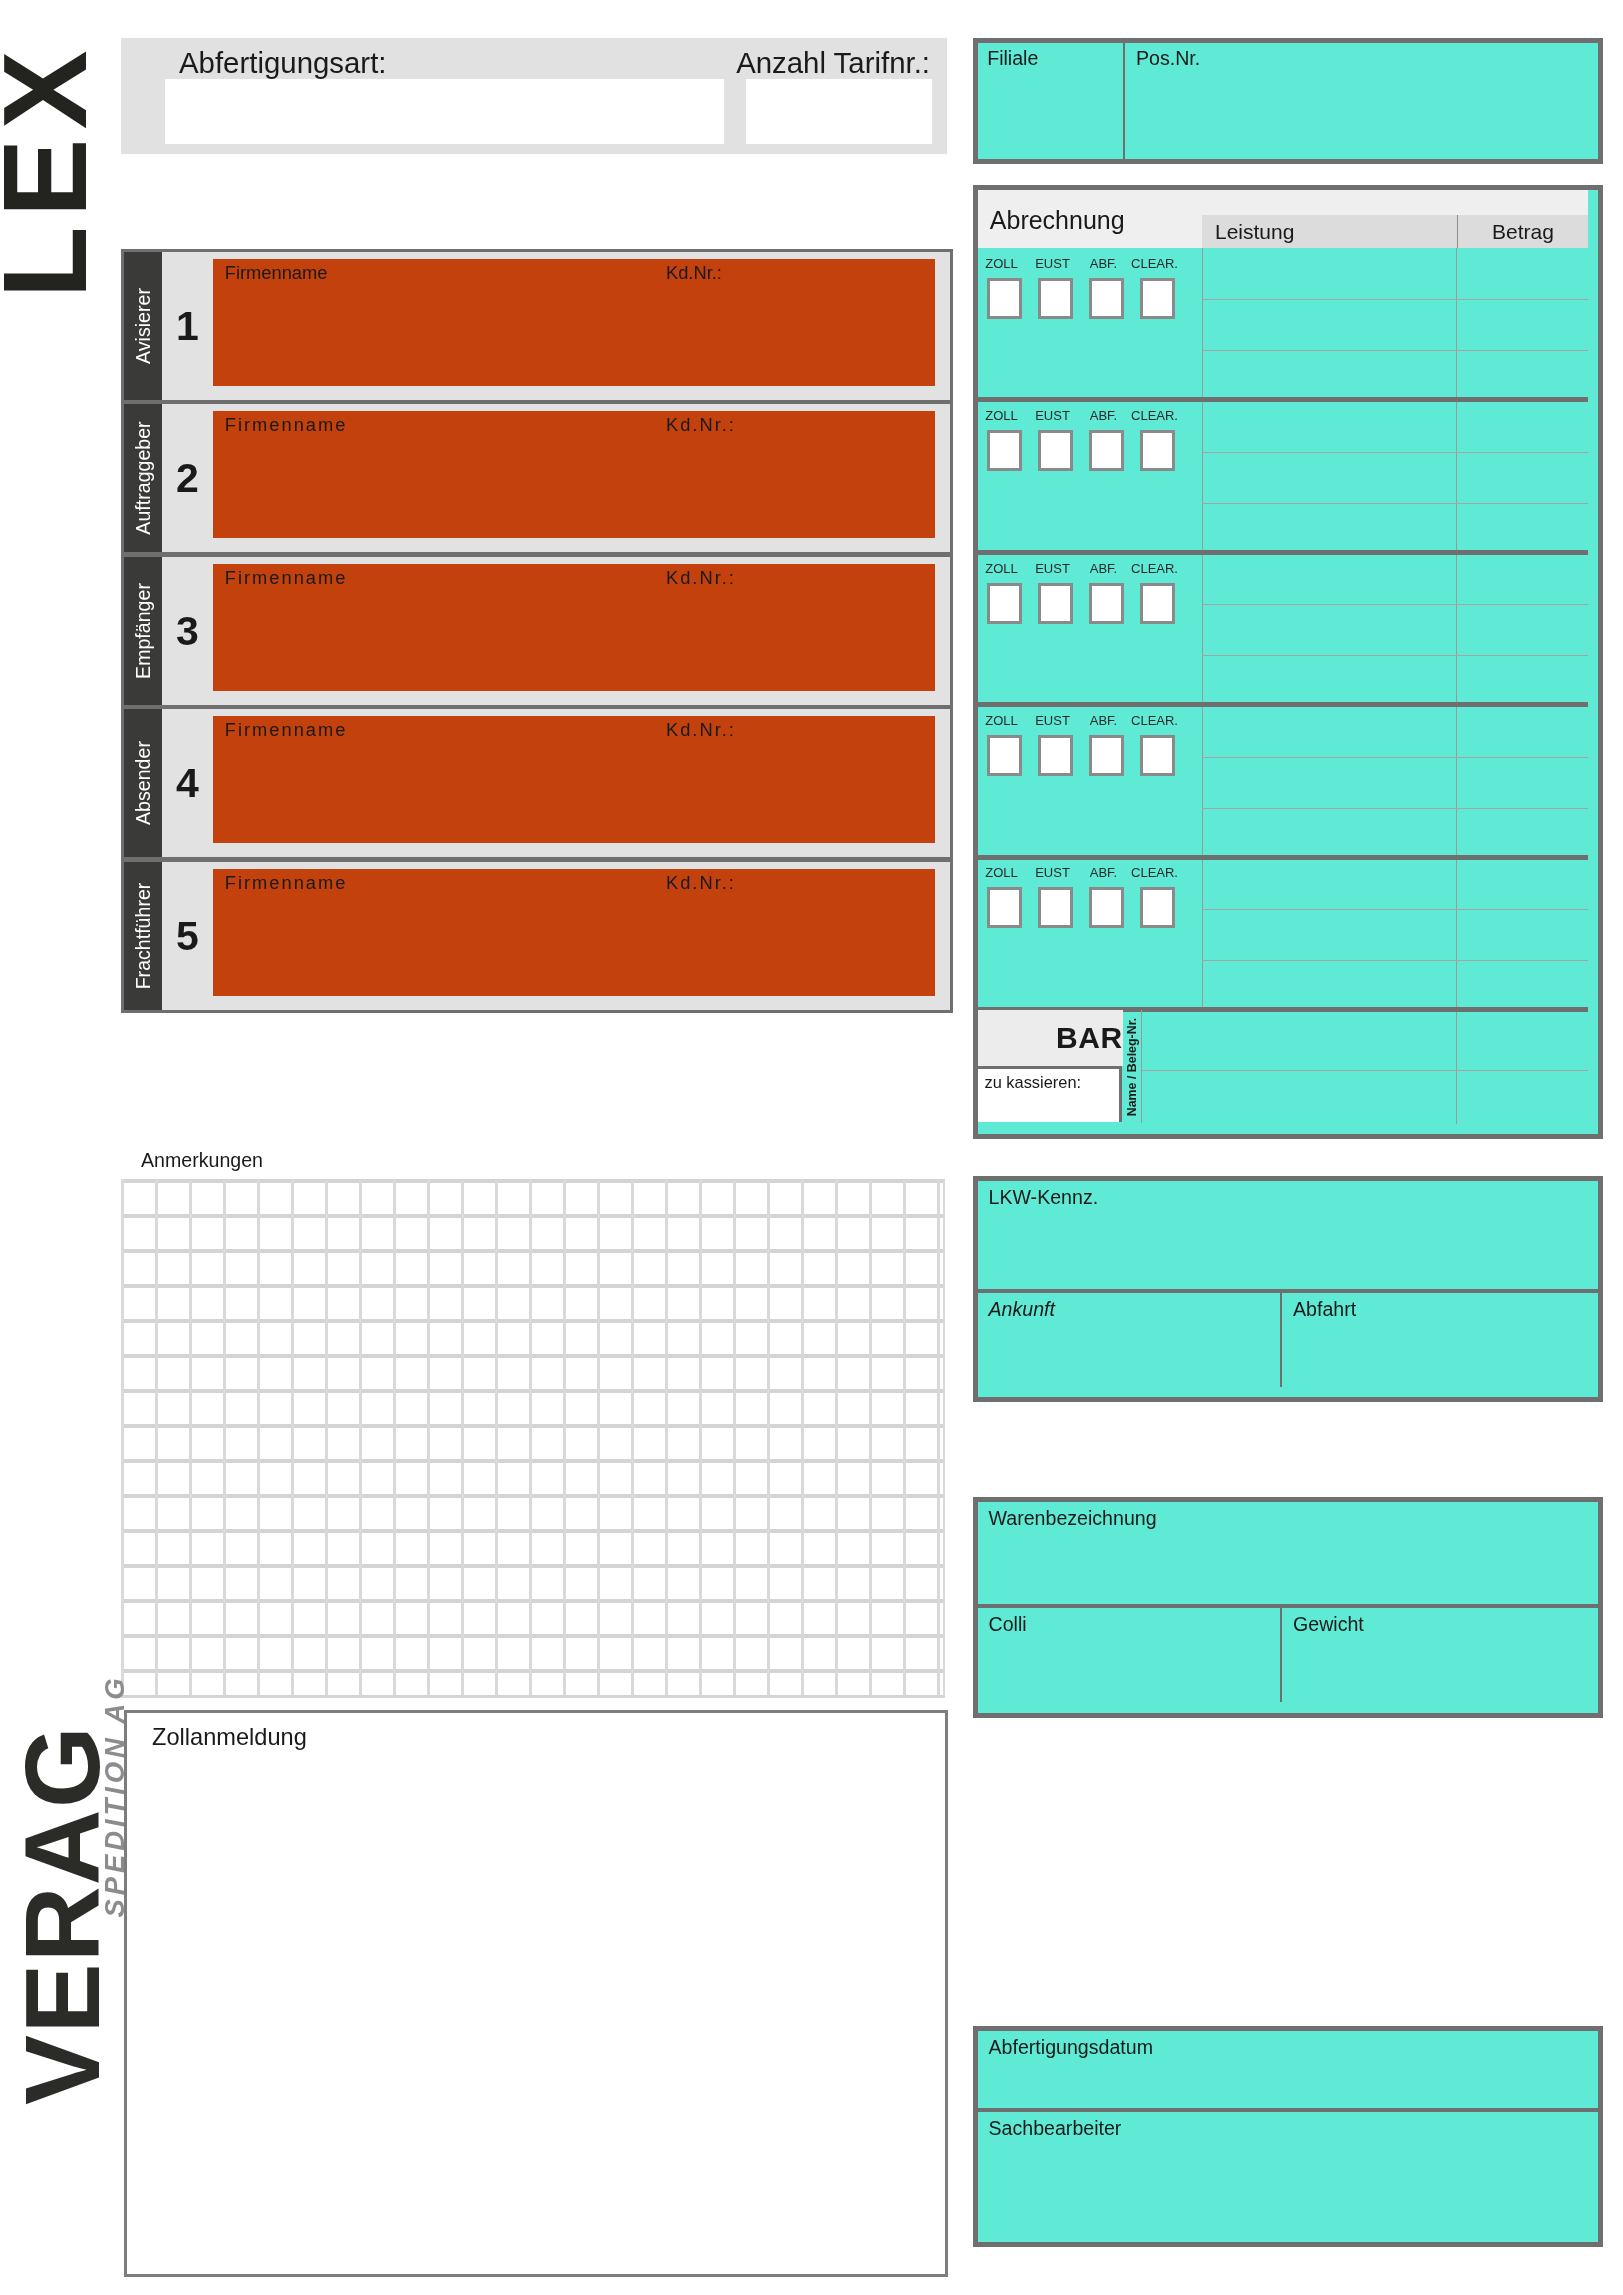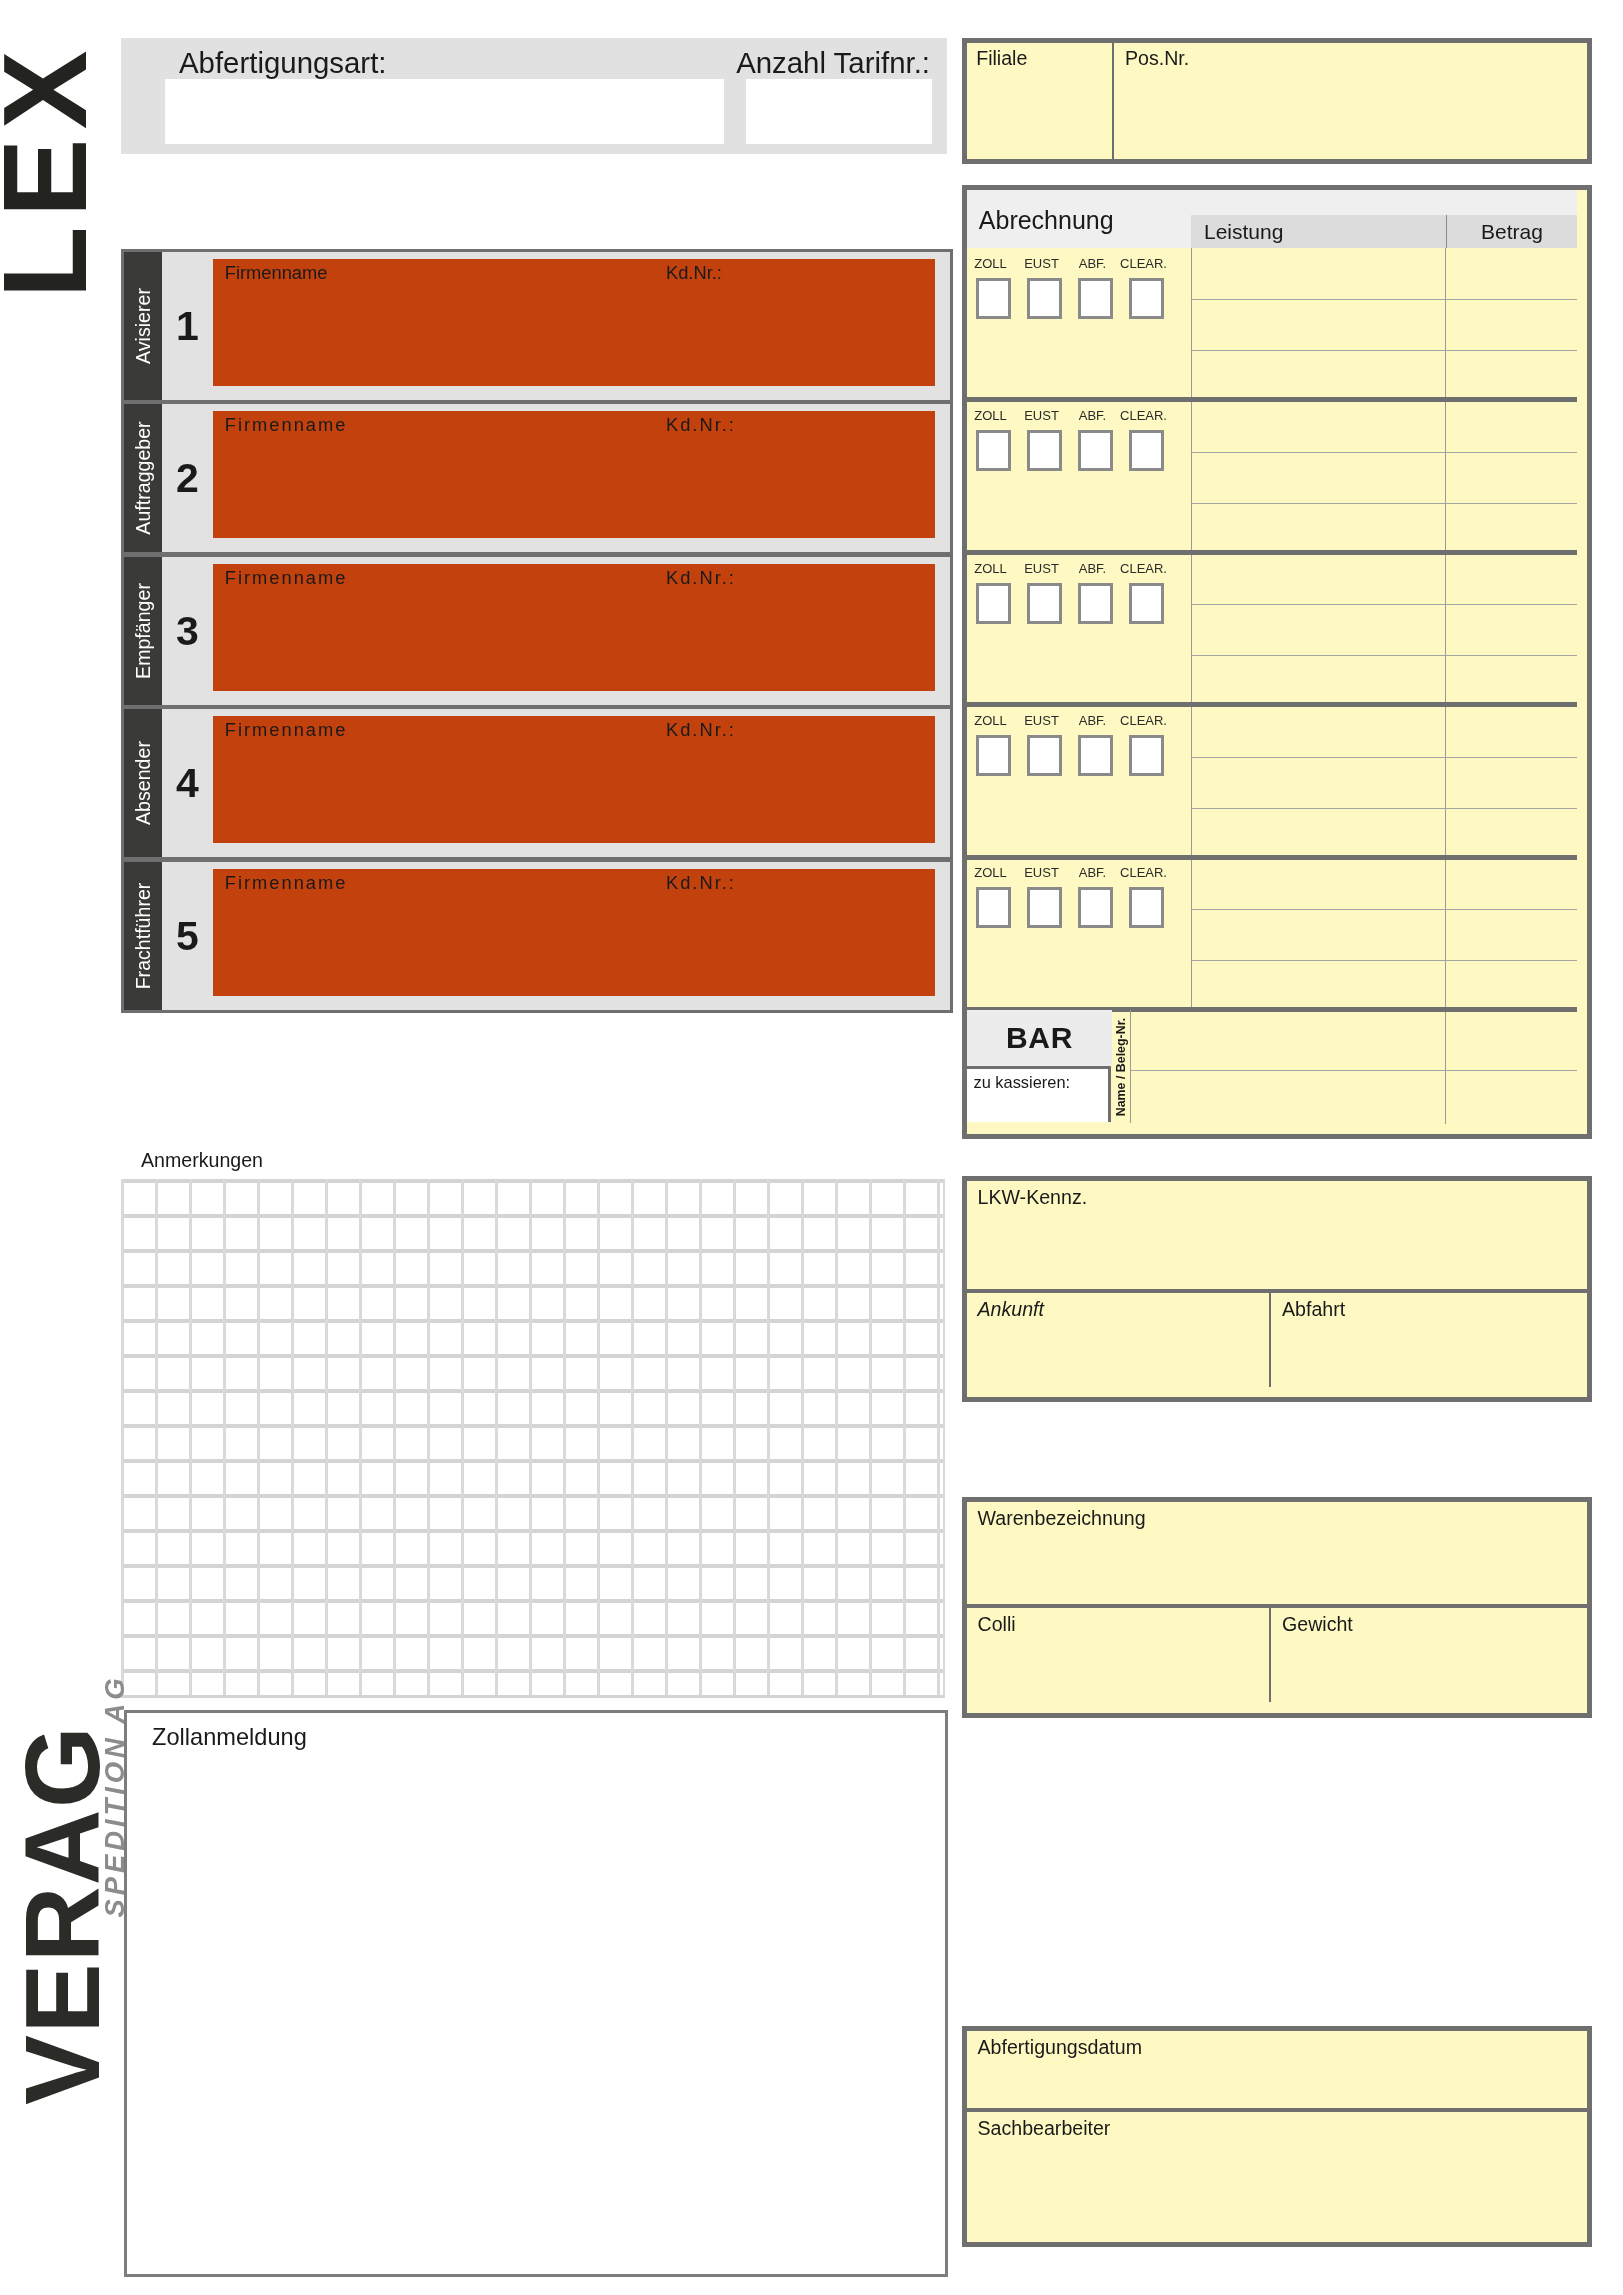--- a/index.html
+++ b/index.html
@@ -18,21 +18,21 @@
   .lex-box .vlabel{font-size:118px; font-weight:bold; letter-spacing:9.2px; color:#232320;}
   .verag-box{left:23.6px; top:1728px; width:79px; height:373px;}
   .verag-box .vlabel{font-size:105px; font-weight:bold; letter-spacing:1.3px; color:#2b2b28;}
   .sped-box{left:98px; top:1683px; width:33px; height:226px;}
   .sped-box .vlabel{font-size:27.5px; font-weight:bold; font-style:italic; letter-spacing:3.9px; color:#8c8c8c;}
   
   .band{left:121px; top:38px; width:826px; height:116px; background:#e1e1e1;}
   .band-label{position:absolute; top:7.9px; font-size:29.4px; color:#1a1a1a;}
   .inputbox{position:absolute; background:#ffffff;}
   
-  .gbox{border:5.2px solid #6f6f6f; background:#fef9c3;}
+  .gbox{border:5.2px solid #6f6f6f; background:#5eead4;margin-left:11px;}
   .boxlabel{position:absolute; font-size:19.6px; color:#1a1a1a;}
   
   .filiale{left:962px; top:38px; width:620px; height:116px;}
   .fil-div{position:absolute; left:145px; top:0; width:2px; height:100%; background:#6f6f6f;}
   
   .abrech{left:962px; top:185px; width:620px; height:944px;}
   .abr-head{position:absolute; left:0; top:0; width:610px; height:58px; background:#efefef;}
   .abr-title{position:absolute; left:11.8px; top:15.7px; font-size:25px;}
   .abr-sub{position:absolute; left:224px; top:25px; width:386px; height:33px; background:#dcdcdc;}
   .sub-leistung{position:absolute; left:13px; top:4.6px; font-size:21px;}
@@ -40,21 +40,21 @@
   .sub-div{position:absolute; left:255px; top:0; width:1.3px; height:100%; background:#8a8a8a;}
   .vlineA{position:absolute; left:224px; top:58px; width:1.3px; height:762px; background:#9a9a9a;}
   .vlineB{position:absolute; left:478px; top:58px; width:1.3px; height:876px; background:#9a9a9a;}
   .hheavy{position:absolute; left:0; width:610px; height:5.2px; background:#6f6f6f;}
   .thin{position:absolute; height:1.3px; background:#a5a5a5;}
   .cbg{position:absolute; left:0; width:222px; height:152px;}
   .cbl{position:absolute; top:7.9px; width:47px; text-align:center; font-size:13px; color:#2a2a2a;}
   .cb{position:absolute; top:30px; width:29px; height:35px; border:3.9px solid #8a8a8a; background:#fff;}
   .cellzone{position:absolute;}
   .bar-head{position:absolute; left:0; top:820px; width:145px; height:56px; background:#ececec;
-            display:flex; align-items:center; justify-content:center;}
+            display:flex; align-items:center; justify-content:flex-end;}
   .bar-title{font-size:30px; font-weight:800; letter-spacing:0.7px;}
   .bar-kass{position:absolute; left:0; top:876px; width:141px; height:53px;
             border-top:3.9px solid #6f6f6f; border-right:3.9px solid #6f6f6f; background:#fff;}
   .bar-kass-label{position:absolute; left:6.5px; top:3.9px; font-size:16.4px;}
   .bar-name{position:absolute; left:145px; top:820px; width:18.3px; height:113px;}
   .bar-name .vlabel{font-size:12.4px; font-weight:bold;}
   .bar-left-line{position:absolute; left:163px; top:820px; width:1.3px; height:113px; background:#9a9a9a;}
   
   .party{position:absolute; left:121px; width:826px; height:148px;
          border:3.9px solid #6f6f6f; background:#e2e2e2;}

